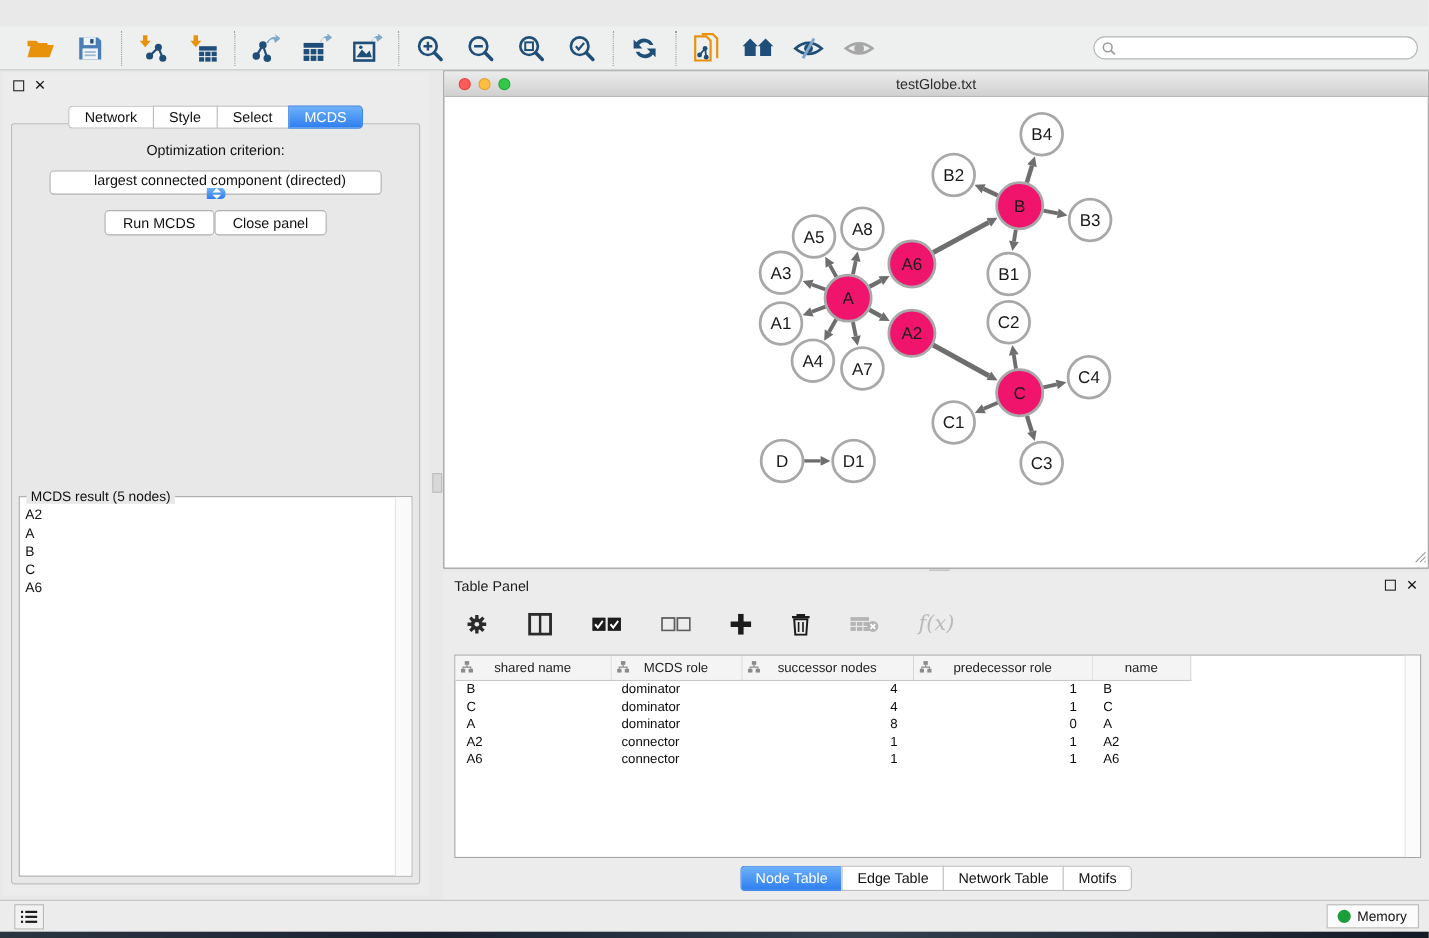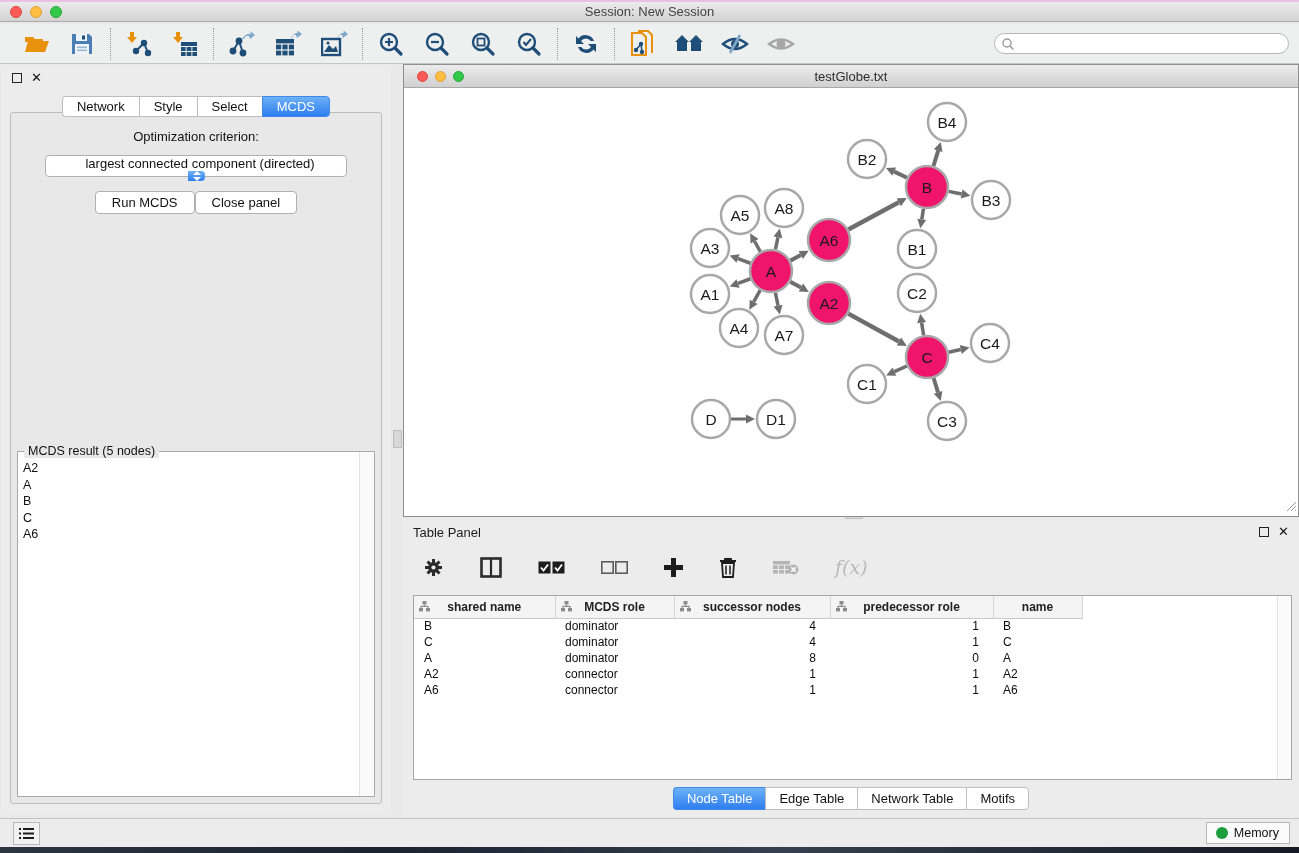--- a/index.html
+++ b/index.html
@@ -80,21 +80,21 @@
   .frame-grip { position:absolute; right:1px; bottom:1px; }
 
   
   #table-panel { position:absolute; left:403px; top:520px; width:896px; height:298px; background:#ececec; }
   #table-toolbar { display:flex; align-items:center; gap:36px; padding:12px 0 10px 20px; }
   .tt-btn { display:flex; align-items:center; justify-content:center; cursor:pointer; }
   .fx-label { font-family:"DejaVu Serif", serif; font-style:italic; font-size:19px; color:#b9b9b9; }
   #table-wrap { position:absolute; left:10px; right:7px; top:75px; bottom:38px; background:#fff; border:1px solid #a6a6a6; overflow:hidden; }
   #data-table { border-collapse:collapse; table-layout:fixed; }
   #data-table th { height:22px; background:#f4f4f4; border-bottom:1px solid #c9c9c9; border-right:1px solid #d6d6d6;
-    font-weight:bold; font-size:12px; color:#222; text-align:center; position:relative; }
+    font-weight:normal; font-size:12px; color:#222; text-align:center; position:relative; }
   #data-table th .col-ico { position:absolute; left:5px; top:5px; }
   #data-table td { height:16px; font-size:12px; color:#0c0c0c; padding:0 4px 0 10px; white-space:nowrap; }
   #data-table td.num { text-align:right; padding-right:14px; }
   .table-vscroll { position:absolute; right:0; top:0; bottom:0; width:14px; background:#fbfbfb; border-left:1px solid #e4e4e4; }
   #bottom-tabs { position:absolute; left:0; right:0; bottom:8px; display:flex; justify-content:center; }
   #bottom-tabs .tab { padding:3px 13px; }
 
   
   #statusbar { position:absolute; left:0; top:818px; width:1299px; height:29px; background:#ececec;
     border-top:1px solid #c2c2c2; display:flex; align-items:center; }
@@ -105,28 +105,20 @@
     padding:3px 10px 3px 9px; margin-right:9px; font-size:12.5px; color:#111; cursor:pointer; }
   #memory-btn .dot { width:12px; height:12px; border-radius:50%; background:#1d9e3c; }
   #wallpaper { position:absolute; left:0; top:847px; width:1299px; height:6px;
     background:linear-gradient(90deg,#2b3540,#1a2230 30%,#34404d 60%,#141a24); }
 </style>
 </head>
 <body>
 
 <div id="app">
 
-  <div id="titlebar">
-    <div class="tl-group">
-      <span class="tl red"></span>
-      <span class="tl yellow"></span>
-      <span class="tl green"></span>
-    </div>
-    <div class="title">Session: New Session</div>
-  </div>
 
   <div id="toolbar">
     <div class="tb-group">
       <span class="tb-btn">
         <svg width="27" height="24" viewBox="0 0 27 24">
             <path d="M2 5 h8 l2 2 h8 v3 H2z" fill="#e8920c"></path>
             <path d="M2 20 L5 9 h21 l-4 11z" fill="#e8920c"></path>
           </svg>
       </span>
       <span class="tb-btn">

